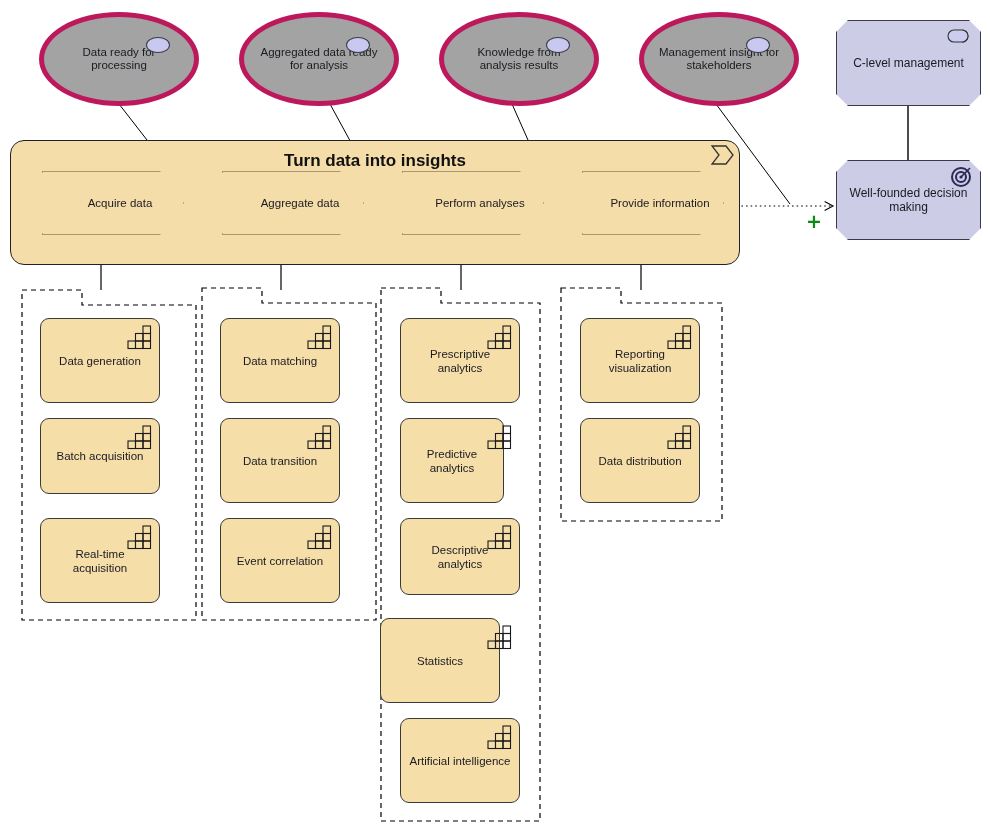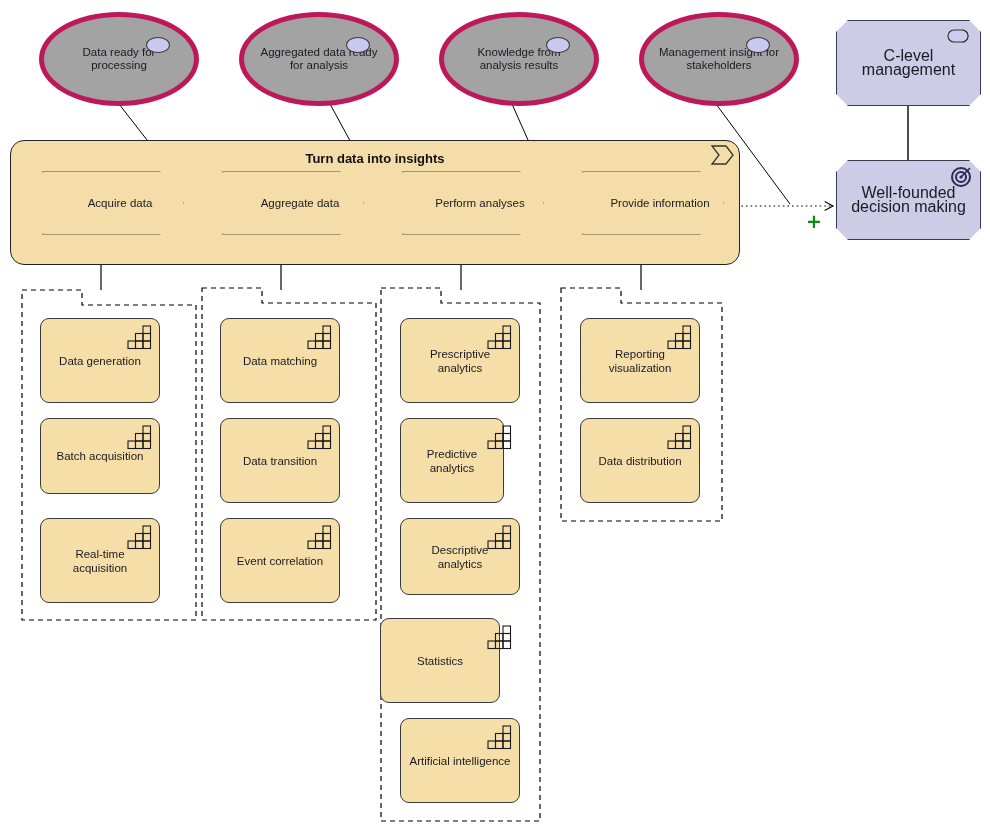--- a/index.html
+++ b/index.html
@@ -28,31 +28,31 @@
   }
 
   
   .octa{
     background:#cdcce7;
     border:1px solid #3a3a4a;
     display:flex;align-items:center;justify-content:center;text-align:center;
     clip-path:polygon(12px 0,calc(100% - 12px) 0,100% 12px,100% calc(100% - 12px),
                       calc(100% - 12px) 100%,12px 100%,0 calc(100% - 12px),0 12px);
   }
-  .octa .lbl{font-size:16px;line-height:14px;color:#1a1a22;padding:0 12px;}
+  .octa .lbl{font-size:12px;line-height:14px;color:#1a1a22;padding:0 12px;}
 
   
   .band{
     background:#f4dda8;
     border:1px solid #222222;
     border-radius:14px;
   }
   .band-title{
     position:absolute;width:100%;text-align:center;top:10px;left:0;
-    font-size:13px;font-weight:bold;color:#111111;
+    font-size:17px;font-weight:bold;color:#111111;
   }
 
   
   .chev{
     background:#f4dda8;
     display:flex;align-items:center;justify-content:center;text-align:center;
   }
   .chev .lbl{font-size:11.5px;line-height:14px;color:#1a1a22;position:relative;z-index:2;padding-left:14px;}
 
   

